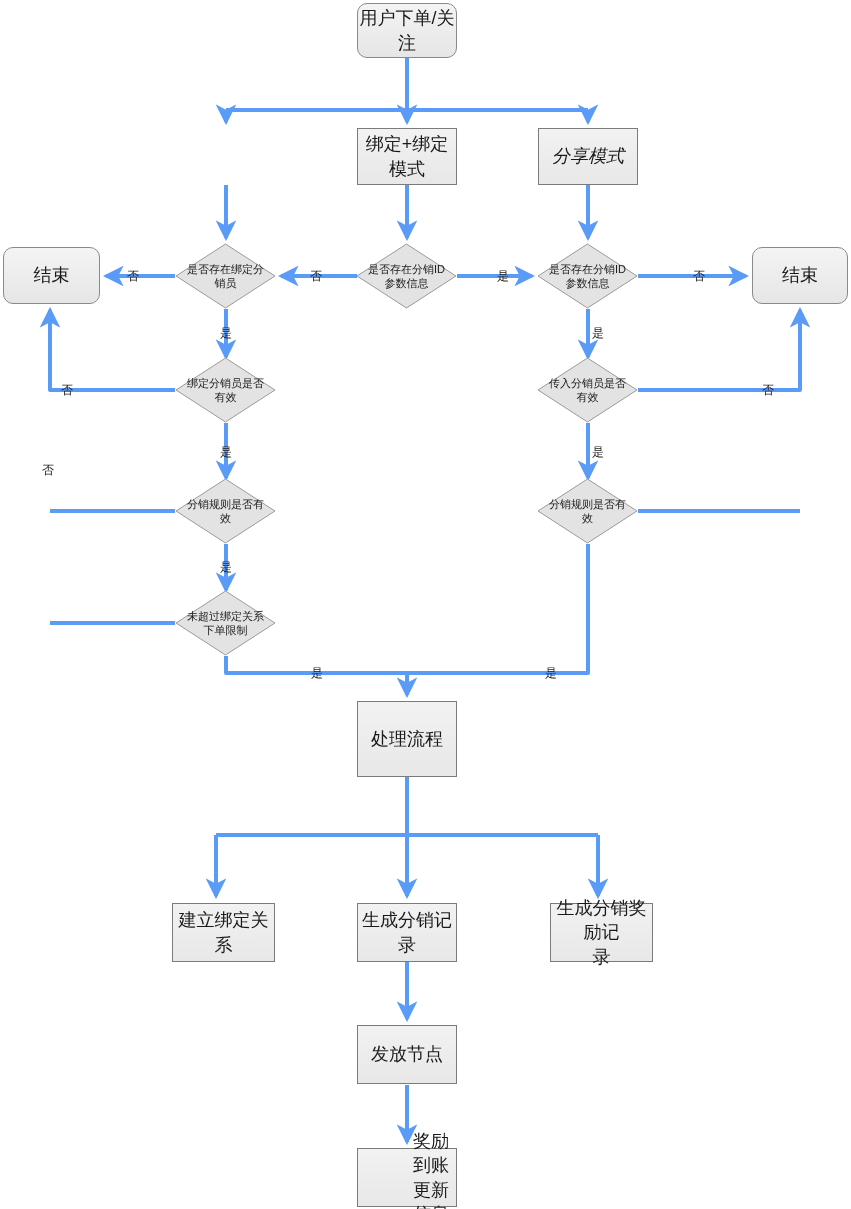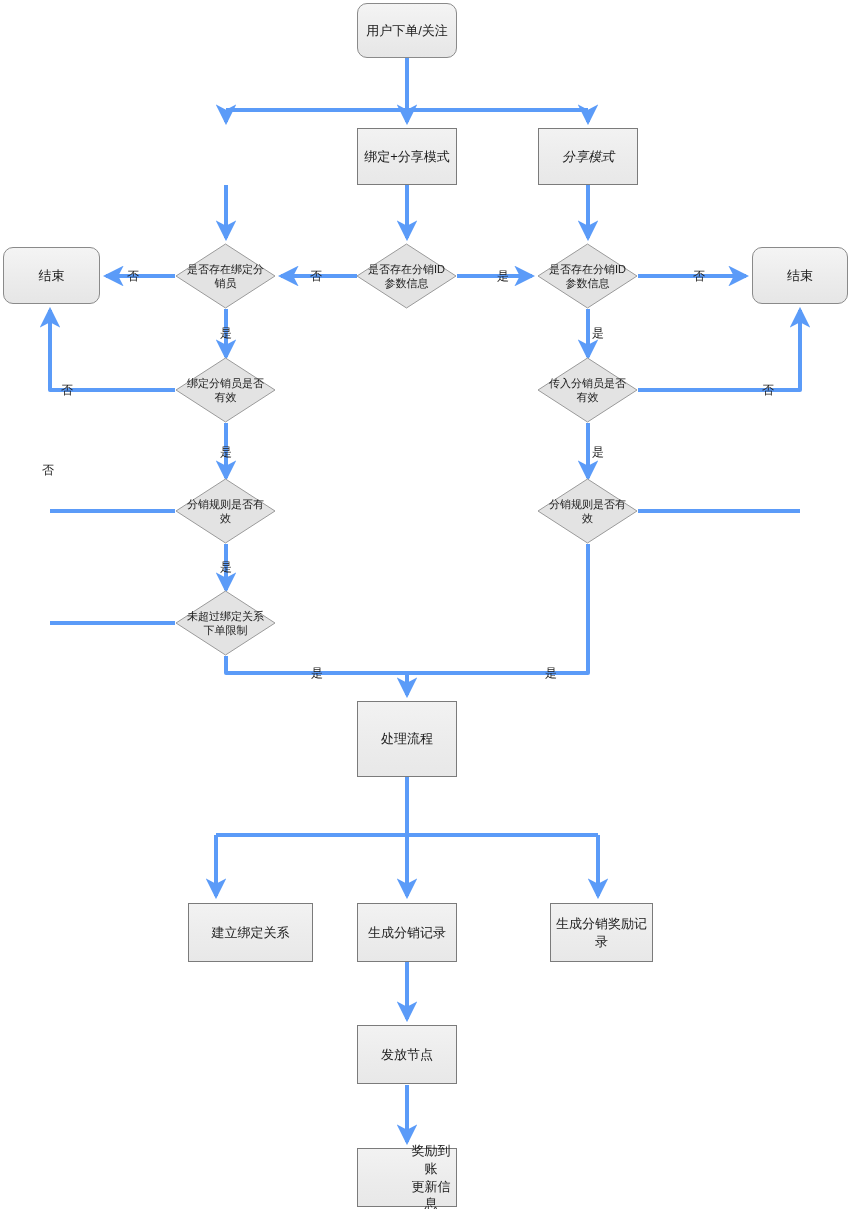--- a/index.html
+++ b/index.html
@@ -22,21 +22,21 @@
     width: 851px;
     height: 1209px;
   }
   .node {
     position: absolute;
     box-sizing: border-box;
     display: flex;
     align-items: center;
     justify-content: center;
     text-align: center;
-    font-size: 13px;
+    font-size: 18px;
     color: #1a1a1a;
     line-height: 1.35;
     z-index: 3;
   }
   .node.rect {
     background: linear-gradient(180deg, #f2f2f2 0%, #ececec 55%, #e8e8e8 100%);
     border: 1px solid #7b7b7b;
   }
   .node.rounded {
     background: linear-gradient(180deg, #f4f4f4 0%, #ececec 55%, #e6e6e6 100%);
@@ -148,21 +148,21 @@
       <path d="M 407 1085 L 407 1142" marker-end="url(#arrow)"></path>
     </g>
   </svg>
 
   <div class="node rounded" style="left:357px; top:3px; width:100px; height:55px;">
     <span>用户下单/关注</span>
   </div>
 
 
   <div class="node rect" style="left:357px; top:128px; width:100px; height:57px;">
-    <span>绑定+分享模式</span>
+    <span>绑定+绑定模式</span>
   </div>
 
   <div class="node rect" style="left:538px; top:128px; width:100px; height:57px;font-style:italic;">
     <span>分享模式</span>
   </div>
 
   <div class="node rounded" style="left:3px; top:247px; width:97px; height:57px;">
     <span>结束</span>
   </div>
 
@@ -231,21 +231,21 @@
       <polygon points="50.5,1 100,33 50.5,65 1,33" fill="#e3e3e3" stroke="#9a9a9a" stroke-width="1"></polygon>
     </svg>
     <div class="dlabel">未超过绑定关系
 下单限制</div>
   </div>
 
   <div class="node rect" style="left:357px; top:701px; width:100px; height:76px;justify-content:center;">
     <span>处理流程</span>
   </div>
 
-  <div class="node rect" style="left:188px; top:903px; width:125px; height:59px;">
+  <div class="node rect" style="left:172px; top:903px; width:103px; height:59px;">
     <span>建立绑定关系</span>
   </div>
 
   <div class="node rect" style="left:357px; top:903px; width:100px; height:59px;">
     <span>生成分销记录</span>
   </div>
 
   <div class="node rect" style="left:550px; top:903px; width:103px; height:59px;">
     <span style="white-space:pre-line;">生成分销奖励记
 录</span>

